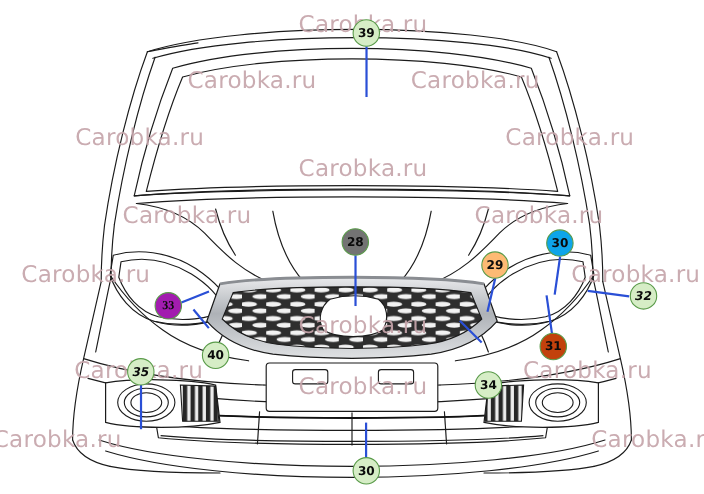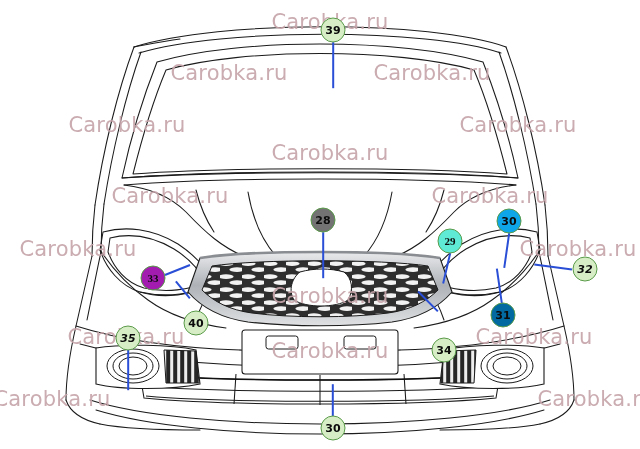--- a/index.html
+++ b/index.html
@@ -244,27 +244,27 @@
     </div>
 
   <div id="callout-layer">
       <div class="leader" style="left: 333px; top: 40.8px; width: 46px; height: 2.4px; background: rgb(42, 79, 214); transform-origin: 0px 50%; transform: rotate(90deg);"></div>
       <div class="marker" style="left: 333px; top: 30px; background: rgb(214, 237, 198); border-color: rgb(90, 155, 74);">39</div>
       <div class="leader" style="left: 323px; top: 230.8px; width: 46px; height: 2.4px; background: rgb(42, 79, 214); transform-origin: 0px 50%; transform: rotate(90deg);"></div>
       <div class="marker" style="left: 323px; top: 220px; background: #737373; border-color: rgb(90, 155, 74);">28</div>
       <div class="leader" style="left: 509px; top: 231.8px; width: 35.3553px; height: 2.4px; background: rgb(42, 79, 214); transform-origin: 0px 50%; transform: rotate(98.1301deg);"></div>
       <div class="marker" style="left: 509px; top: 221px; background: #0ea5e9; border-color: rgb(90, 155, 74);">30</div>
       <div class="leader" style="left: 450px; top: 251.8px; width: 30.8058px; height: 2.4px; background: rgb(42, 79, 214); transform-origin: 0px 50%; transform: rotate(103.134deg);"></div>
-      <div class="marker" style="left: 450px; top: 241px; background: #5eead4; border-color: rgb(90, 155, 74); font-family: Liberation Serif, serif;">29</div>
+      <div class="marker" style="left: 450px; top: 241px; background: #fdba74; border-color: rgb(90, 155, 74);">29</div>
       <div class="leader" style="left: 572px; top: 267.8px; width: 38.3275px; height: 2.4px; background: rgb(42, 79, 214); transform-origin: 0px 50%; transform: rotate(-172.504deg);"></div>
       <div class="marker" style="left: 585px; top: 269px; background: rgb(214, 237, 198); border-color: rgb(90, 155, 74); font-style: italic;">32</div>
       <div class="leader" style="left: 165px; top: 273.8px; width: 26.9258px; height: 2.4px; background: rgb(42, 79, 214); transform-origin: 0px 50%; transform: rotate(-21.8014deg);"></div>
       <div class="marker" style="left: 153px; top: 278px; background: #a21caf; border-color: rgb(90, 155, 74); font-family: Liberation Serif, serif;">33</div>
       <div class="leader" style="left: 502px; top: 301.8px; width: 35.3553px; height: 2.4px; background: rgb(42, 79, 214); transform-origin: 0px 50%; transform: rotate(-98.1301deg);"></div>
-      <div class="marker" style="left: 503px; top: 315px; background: #0369a1; border-color: rgb(90, 155, 74);">31</div>
+      <div class="marker" style="left: 503px; top: 315px; background: #c2410c; border-color: rgb(90, 155, 74);">31</div>
       <div class="leader" style="left: 190px; top: 296.8px; width: 22.0227px; height: 2.4px; background: rgb(42, 79, 214); transform-origin: 0px 50%; transform: rotate(-129.472deg);"></div>
       <div class="marker" style="left: 196px; top: 323px; background: rgb(214, 237, 198); border-color: rgb(90, 155, 74);">40</div>
       <div class="leader" style="left: 438px; top: 309.8px; width: 28.2843px; height: 2.4px; background: rgb(42, 79, 214); transform-origin: 0px 50%; transform: rotate(-135deg);"></div>
       <div class="marker" style="left: 444px; top: 322px; background: rgb(214, 237, 198); border-color: rgb(90, 155, 74); margin-top: 28px;">34</div>
       <div class="leader" style="left: 128px; top: 338.8px; width: 50px; height: 2.4px; background: rgb(42, 79, 214); transform-origin: 0px 50%; transform: rotate(90deg);"></div>
       <div class="marker" style="left: 128px; top: 338px; background: rgb(214, 237, 198); border-color: rgb(90, 155, 74); font-style: italic;">35</div>
       <div class="leader" style="left: 333px; top: 414.8px; width: 32px; height: 2.4px; background: rgb(42, 79, 214); transform-origin: 0px 50%; transform: rotate(-90deg);"></div>
       <div class="marker" style="left: 333px; top: 428px; background: rgb(214, 237, 198); border-color: rgb(90, 155, 74);">30</div>
     </div>
 

